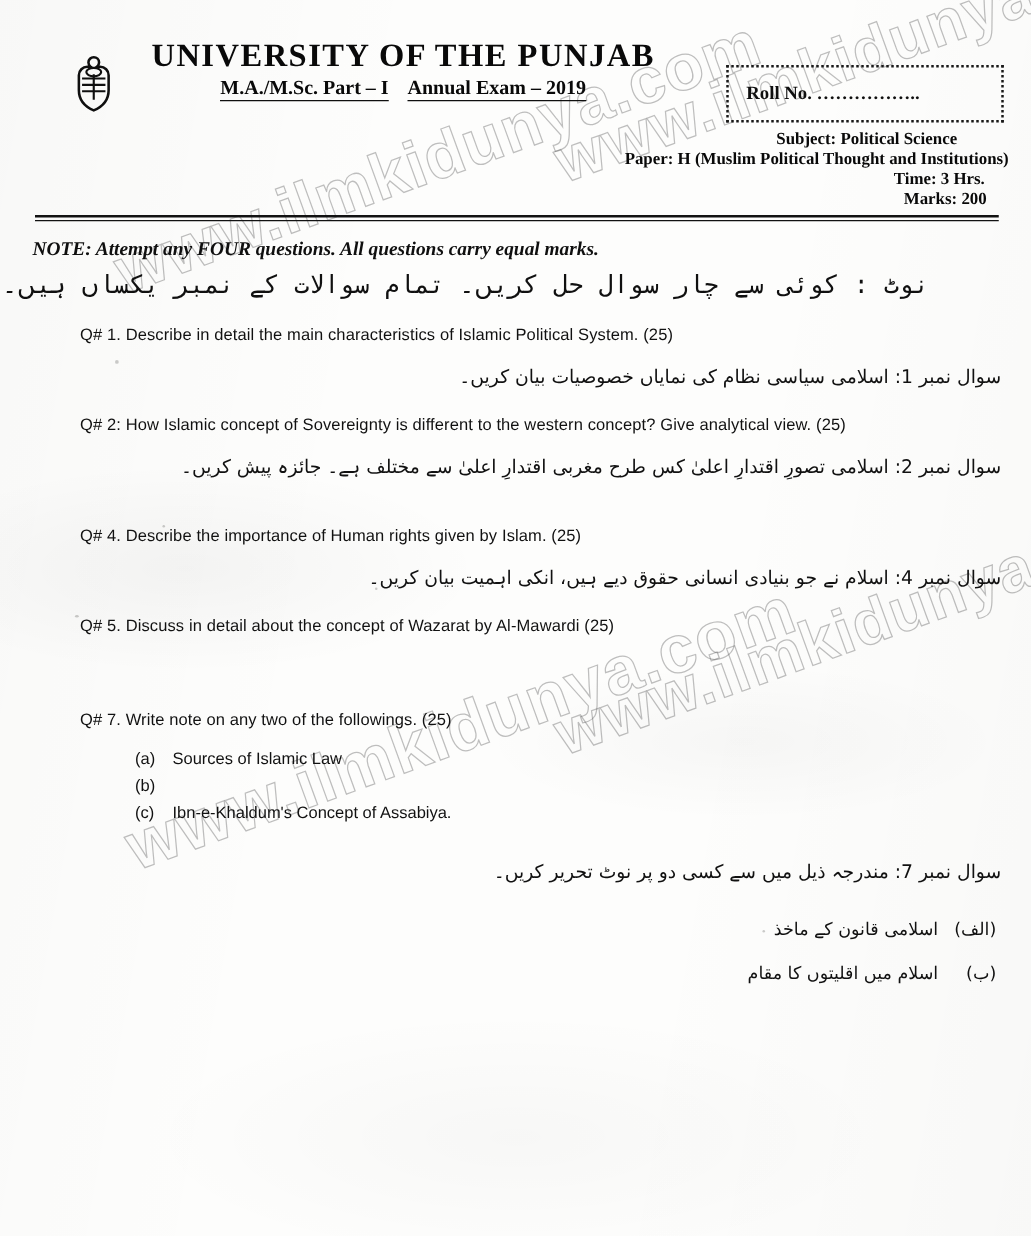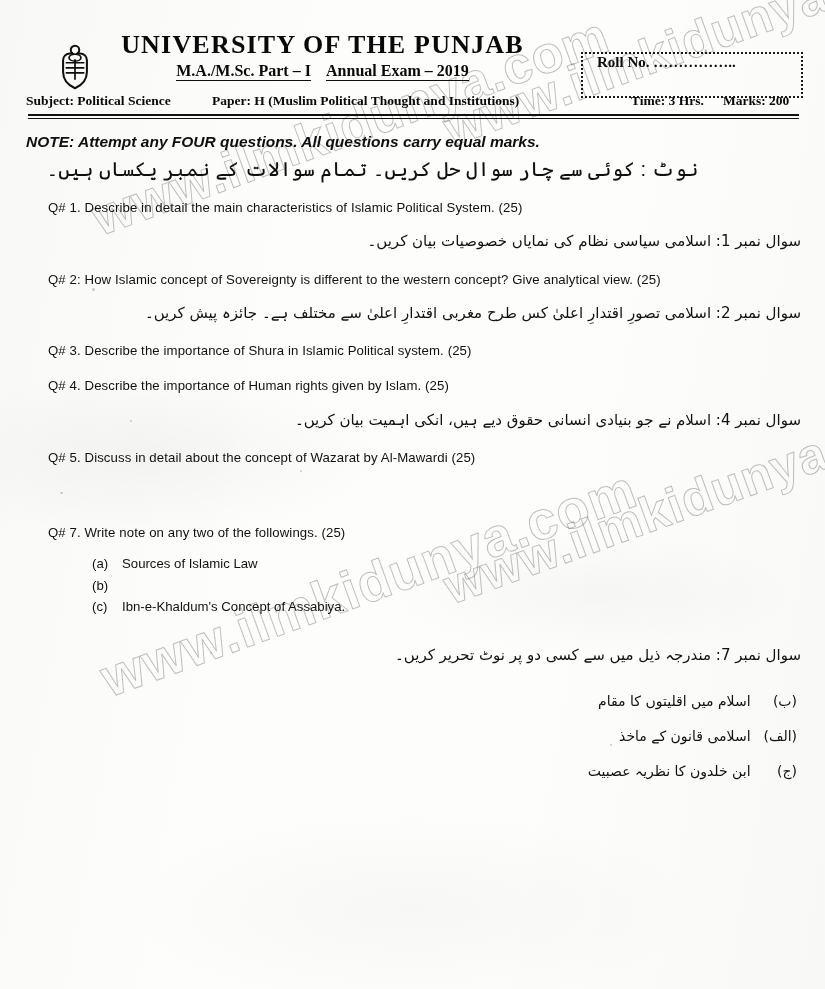--- a/index.html
+++ b/index.html
@@ -94,95 +94,97 @@
     padding-right: 190px;
     color: #0b0b0b;
   }
   .exam-line {
     text-align: center;
     font-family: "Liberation Serif", serif;
     font-weight: 700;
     font-size: 16px;
     padding-right: 190px;
     padding-left: 6px;
-    margin-bottom: 13px;
+    margin-bottom: 23px;
     color: #0b0b0b;
   }
   .exam-line span.u {
     border-bottom: 1.6px solid #111;
     padding-bottom: 1px;
   }
   .subject-row {
     display: flex;
     align-items: flex-end;
     font-family: "Liberation Serif", serif;
     font-weight: 700;
     font-size: 13.5px;
     color: #0b0b0b;
     padding-left: 4px;
+    flex-direction: column;
   }
   .subject-row .subject { width: 186px; }
   .subject-row .paper   { flex: 1; }
   .subject-row .time    { width: 92px; }
   .subject-row .marks   { width: 84px; text-align: left; }
 
   .rollbox {
     position: absolute;
     right: 22px;
     top: 52px;
     width: 204px;
     height: 42px;
     border: 2px dotted #1a1a1a;
     display: flex;
-    align-items: flex-start;
+    align-items: center;
     padding-left: 14px;
     font-family: "Liberation Serif", serif;
     font-weight: 700;
     font-size: 15px;
     z-index: 8;
     background: transparent;
   }
   .rule {
     margin: 5px 8px 0 6px;
     border-top: 2.5px solid #141414;
     border-bottom: 1.2px solid #141414;
     height: 2px;
   }
 
   
   .note {
     position: relative;
     z-index: 7;
     margin: 14px 0 0 26px;
-    font-family: Liberation Sans, sans-serif;
+    font-family: Liberation Serif, serif;
     font-style: italic;
     font-weight: 700;
     font-size: 15.5px;
     color: #111;
   }
   .note-urdu {
     position: relative;
     z-index: 7;
     margin: 6px 40px 0 0;
     text-align: center;
     direction: rtl;
     font-size: 20px;
-    font-family: Liberation Sans, sans-serif;
+    font-family: Liberation Mono, monospace;
     color: #121212;
     padding-right: 40px;
   }
 
   
   .questions {
     position: relative;
     z-index: 7;
     margin-top: 18px;
   }
   .q {
     position: relative;
+    padding-left: 16px;
   }
   .q-en {
     margin-left: 48px;
     font-size: 13.2px;
     color: #131313;
     letter-spacing: .1px;
     line-height: 1.3;
   }
   .q-ur {
     direction: rtl;
@@ -275,21 +277,20 @@
     </div>
     <div class="sp-18"></div>
 
     <div class="q">
       <div class="q-en">Q# 2: How Islamic concept of Sovereignty is different to the western concept? Give analytical view.   (25)</div>
       <div class="q-ur">سوال نمبر 2: اسلامی تصورِ اقتدارِ اعلیٰ کس طرح مغربی اقتدارِ اعلیٰ سے مختلف ہے۔ جائزہ پیش کریں۔</div>
     </div>
     <div class="sp-18"></div>
 
     <div class="q">
-      <div class="q-en">Q# 3. Describe the importance of Shura in Islamic Political system.   (25)</div>
     </div>
     <div class="sp-18"></div>
 
     <div class="q">
       <div class="q-en">Q# 4. Describe the importance of Human rights given by Islam.   (25)</div>
       <div class="q-ur">سوال نمبر 4: اسلام نے جو بنیادی انسانی حقوق دیے ہیں، انکی اہمیت بیان کریں۔</div>
     </div>
     <div class="sp-18"></div>
 
     <div class="q">
@@ -316,30 +317,26 @@
         <div class="li">
           <span class="lbl">(c)</span>
           <span>Ibn-e-Khaldum's Concept of Assabiya.</span>
         </div>
       </div>
 
       <div class="q-ur" style="margin-top:26px;">سوال نمبر 7: مندرجہ ذیل میں سے کسی دو پر نوٹ تحریر کریں۔</div>
 
       <div class="ur-sublist">
         <div class="uli">
+          <span class="ulbl">(الف)</span>
+          <span>اسلامی قانون کے ماخذ</span>
+        </div>
+        <div class="uli">
           <span class="ulbl">(ب)</span>
           <span>اسلام میں اقلیتوں کا مقام</span>
         </div>
-        <div class="uli">
-          <span class="ulbl">(الف)</span>
-          <span>اسلامی قانون کے ماخذ</span>
-        </div>
-        <div class="uli">
-          <span class="ulbl">(ج)</span>
-          <span>ابن خلدون کا نظریہ عصبیت</span>
-        </div>
       </div>
     </div>
 
   </div>
 
   <div class="scan-tint"></div>
 </div>
 
 </body></html>

